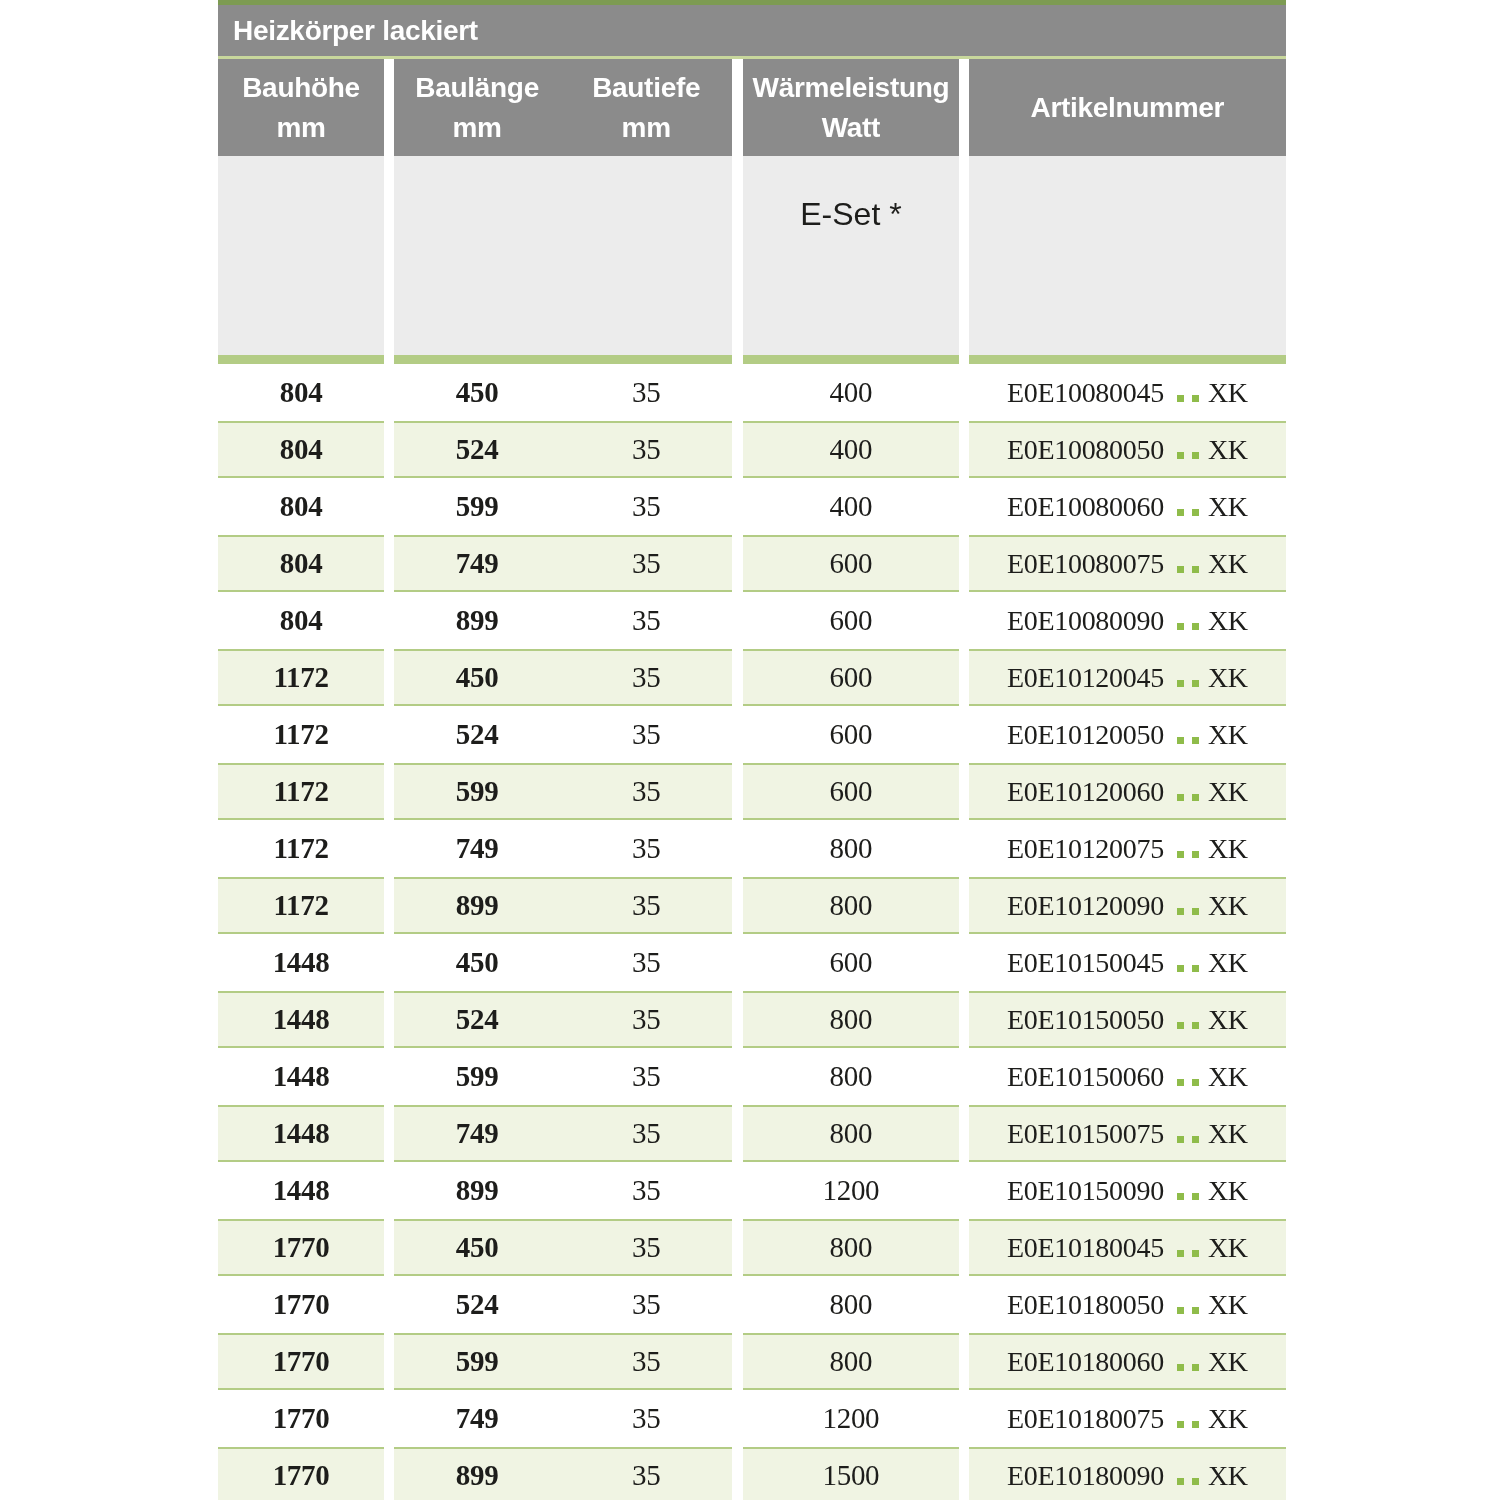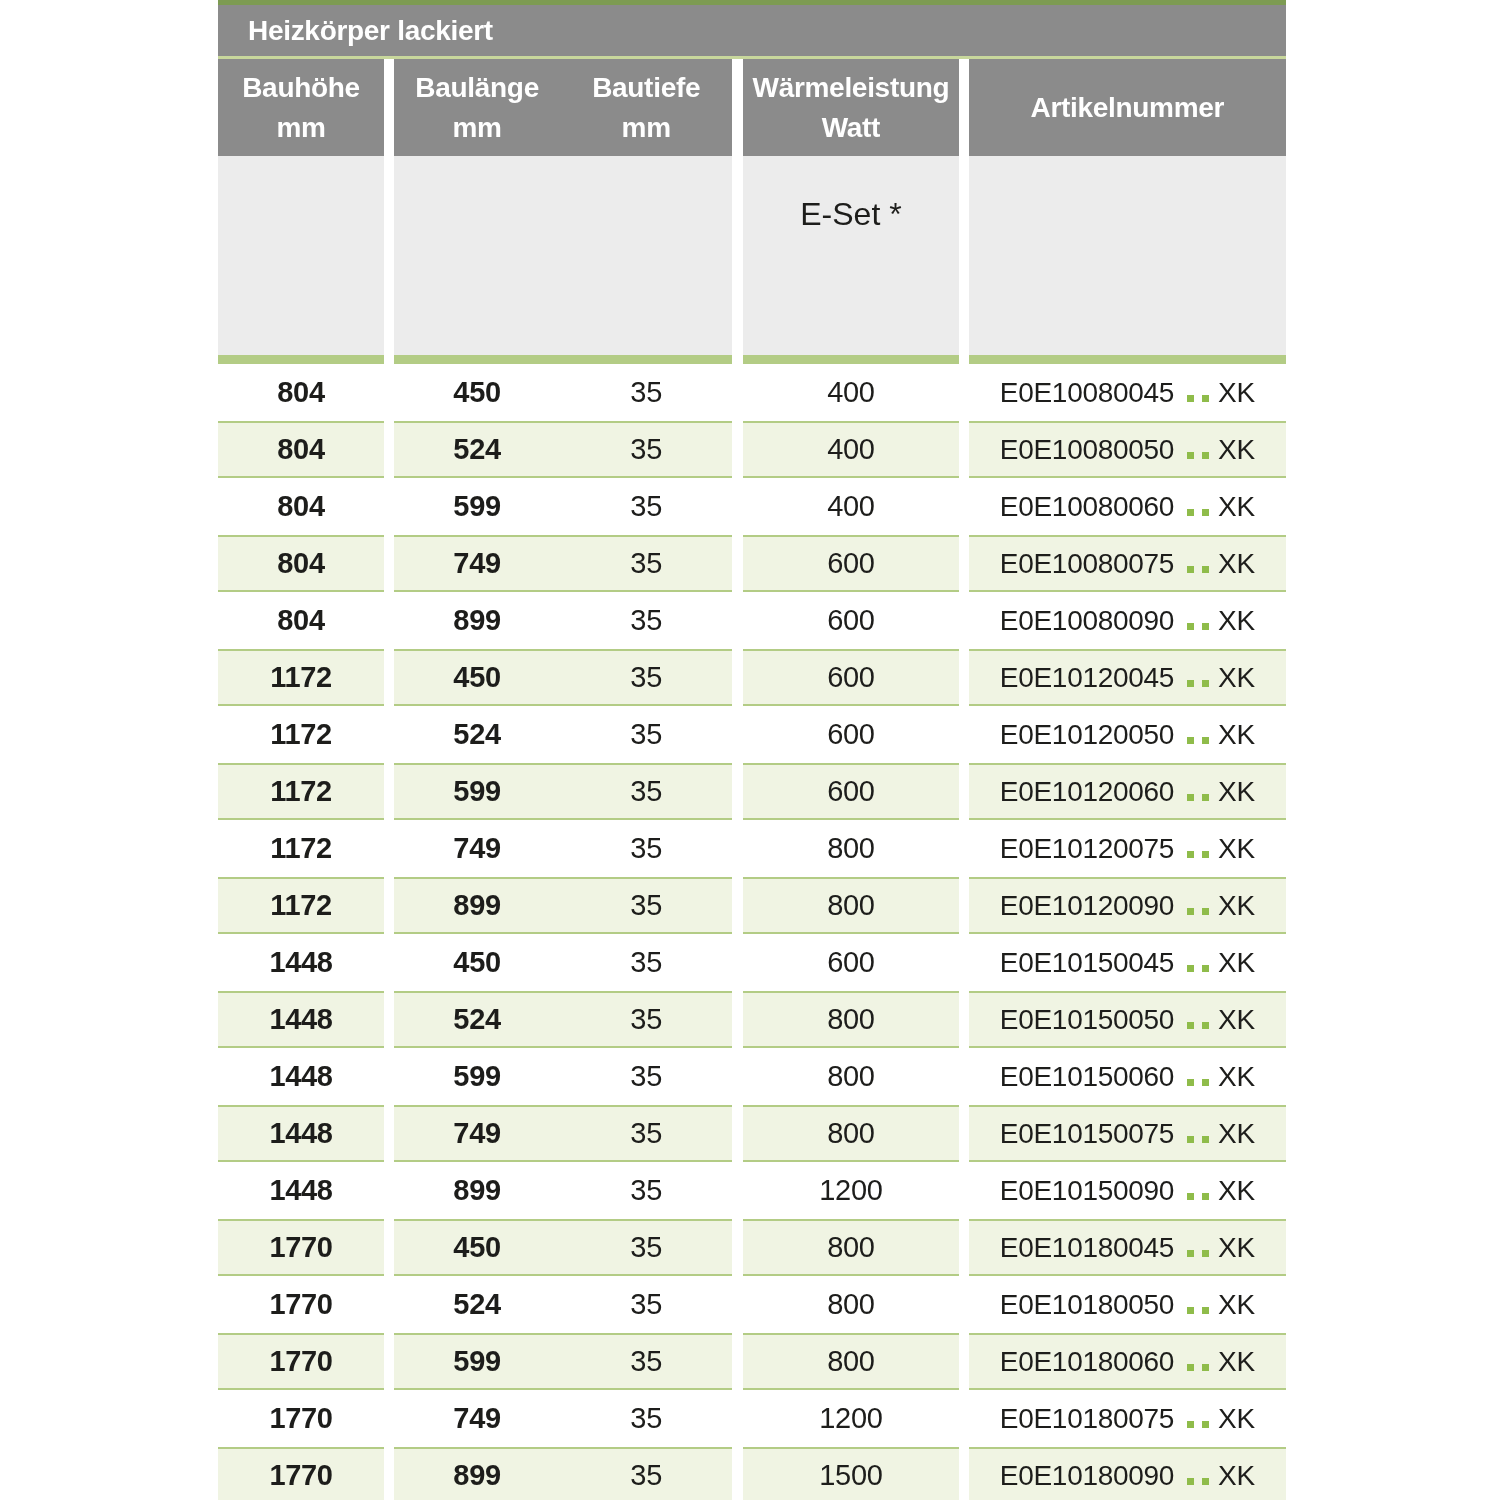--- a/index.html
+++ b/index.html
@@ -17,21 +17,21 @@
     width:1500px;height:1500px;background:#ffffff;
     font-family:"Liberation Sans",sans-serif;
     overflow:hidden;
   }
   .page{width:1500px;height:1500px;position:relative;background:#ffffff;overflow:hidden;}
   .table-wrap{position:absolute;left:218px;top:0;width:1068px;}
 
   .topbar{height:5px;background:var(--green-dark);}
   .titlebar{
     height:51px;background:var(--gray);display:flex;align-items:center;
-    padding-left:30px;box-sizing:border-box;
+    padding-left:15px;box-sizing:border-box;
   }
   .titlebar .title{color:#ffffff;font-weight:bold;font-size:28px;letter-spacing:-0.3px;}
   .thinline{height:3px;background:var(--thin-line);}
 
   
   .c1{width:168px;margin-right:10px;}
   .c2{width:168px;margin-right:0;}
   .c3{width:174px;margin-right:11px;}
   .c4{width:218px;margin-right:10px;}
   .c5{width:321px;}
@@ -46,21 +46,21 @@
   .subheads{display:flex;height:199px;}
   .subhead{
     background:var(--light-gray);box-sizing:border-box;
     display:flex;justify-content:center;align-items:flex-start;padding-top:40px;
     font-size:32px;color:var(--text);
   }
 
   .sep{display:flex;height:9px;}
   .sep .seg{background:var(--line-green);height:9px;}
 
-  .row{display:flex;height:57px;}
+  .row{display:flex;height:57px;font-family:Liberation Serif, serif;}
   .cell{
     box-sizing:border-box;display:flex;align-items:center;justify-content:center;
     font-size:29px;color:var(--text);background:transparent;letter-spacing:-0.3px;
   }
   .cell.b{font-weight:bold;}
   .row.green .cell{
     background:var(--row-green);
     border-top:2px solid var(--line-green);
     border-bottom:2px solid var(--line-green);
   }

